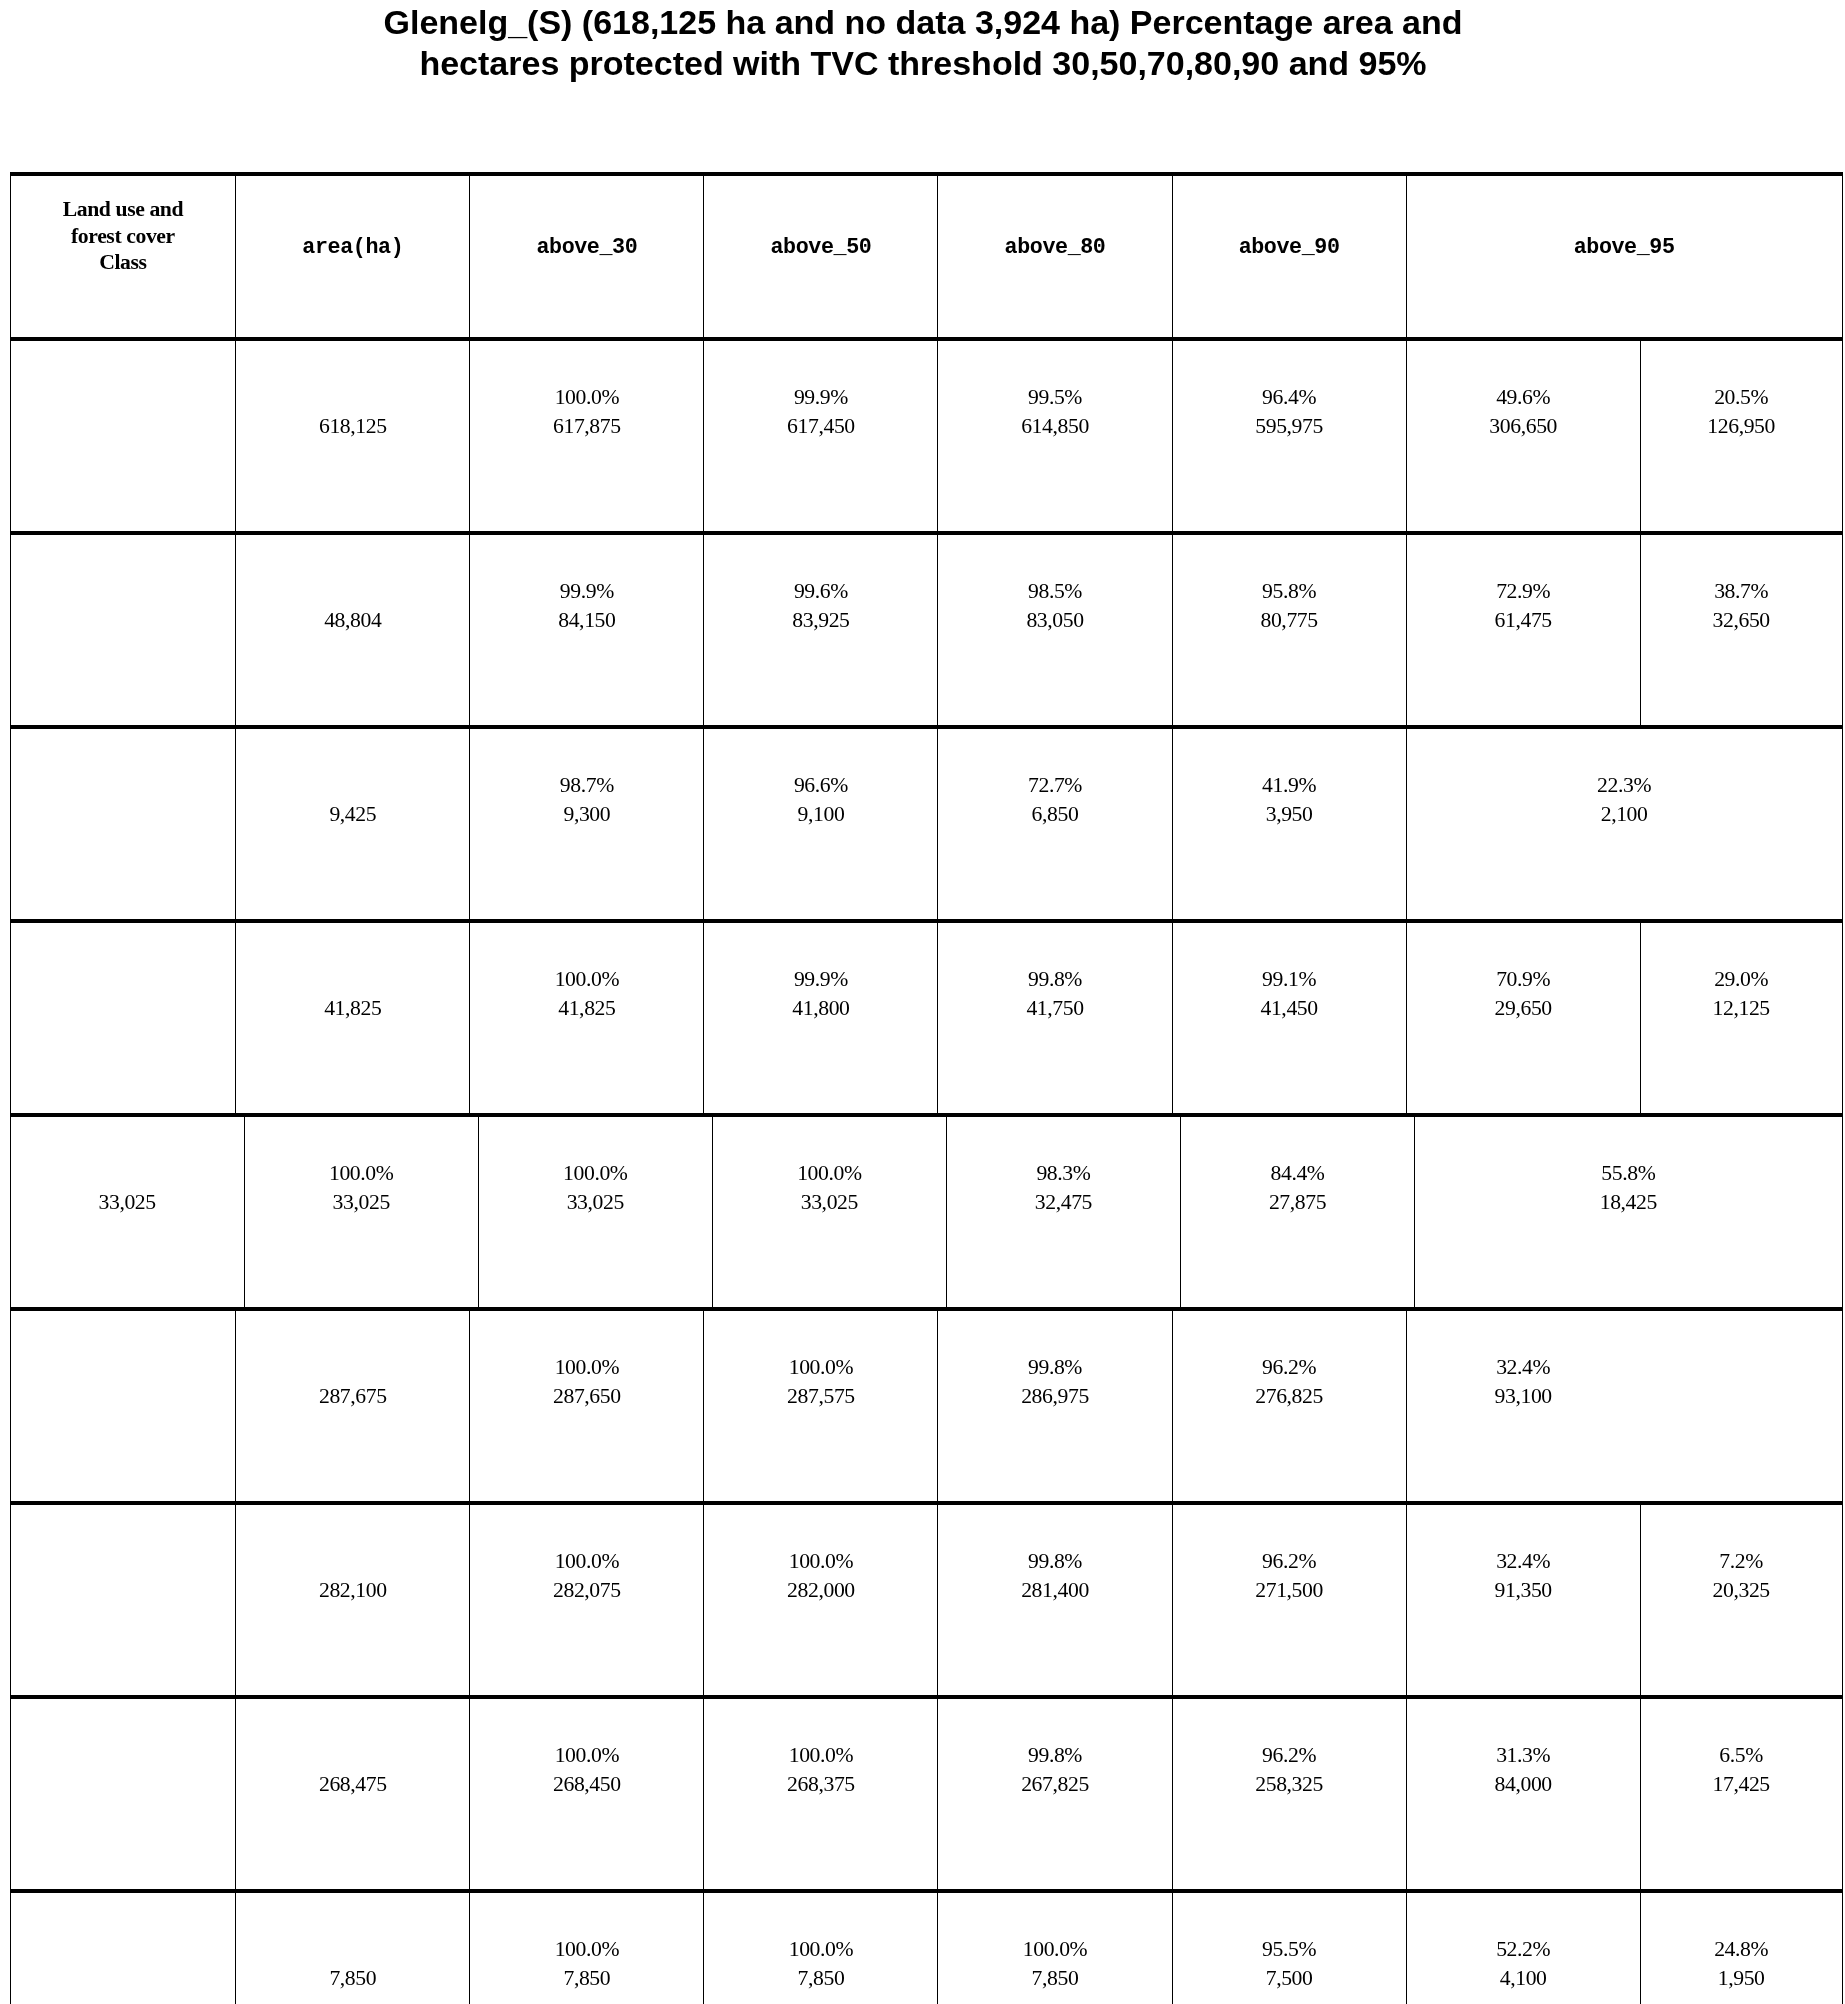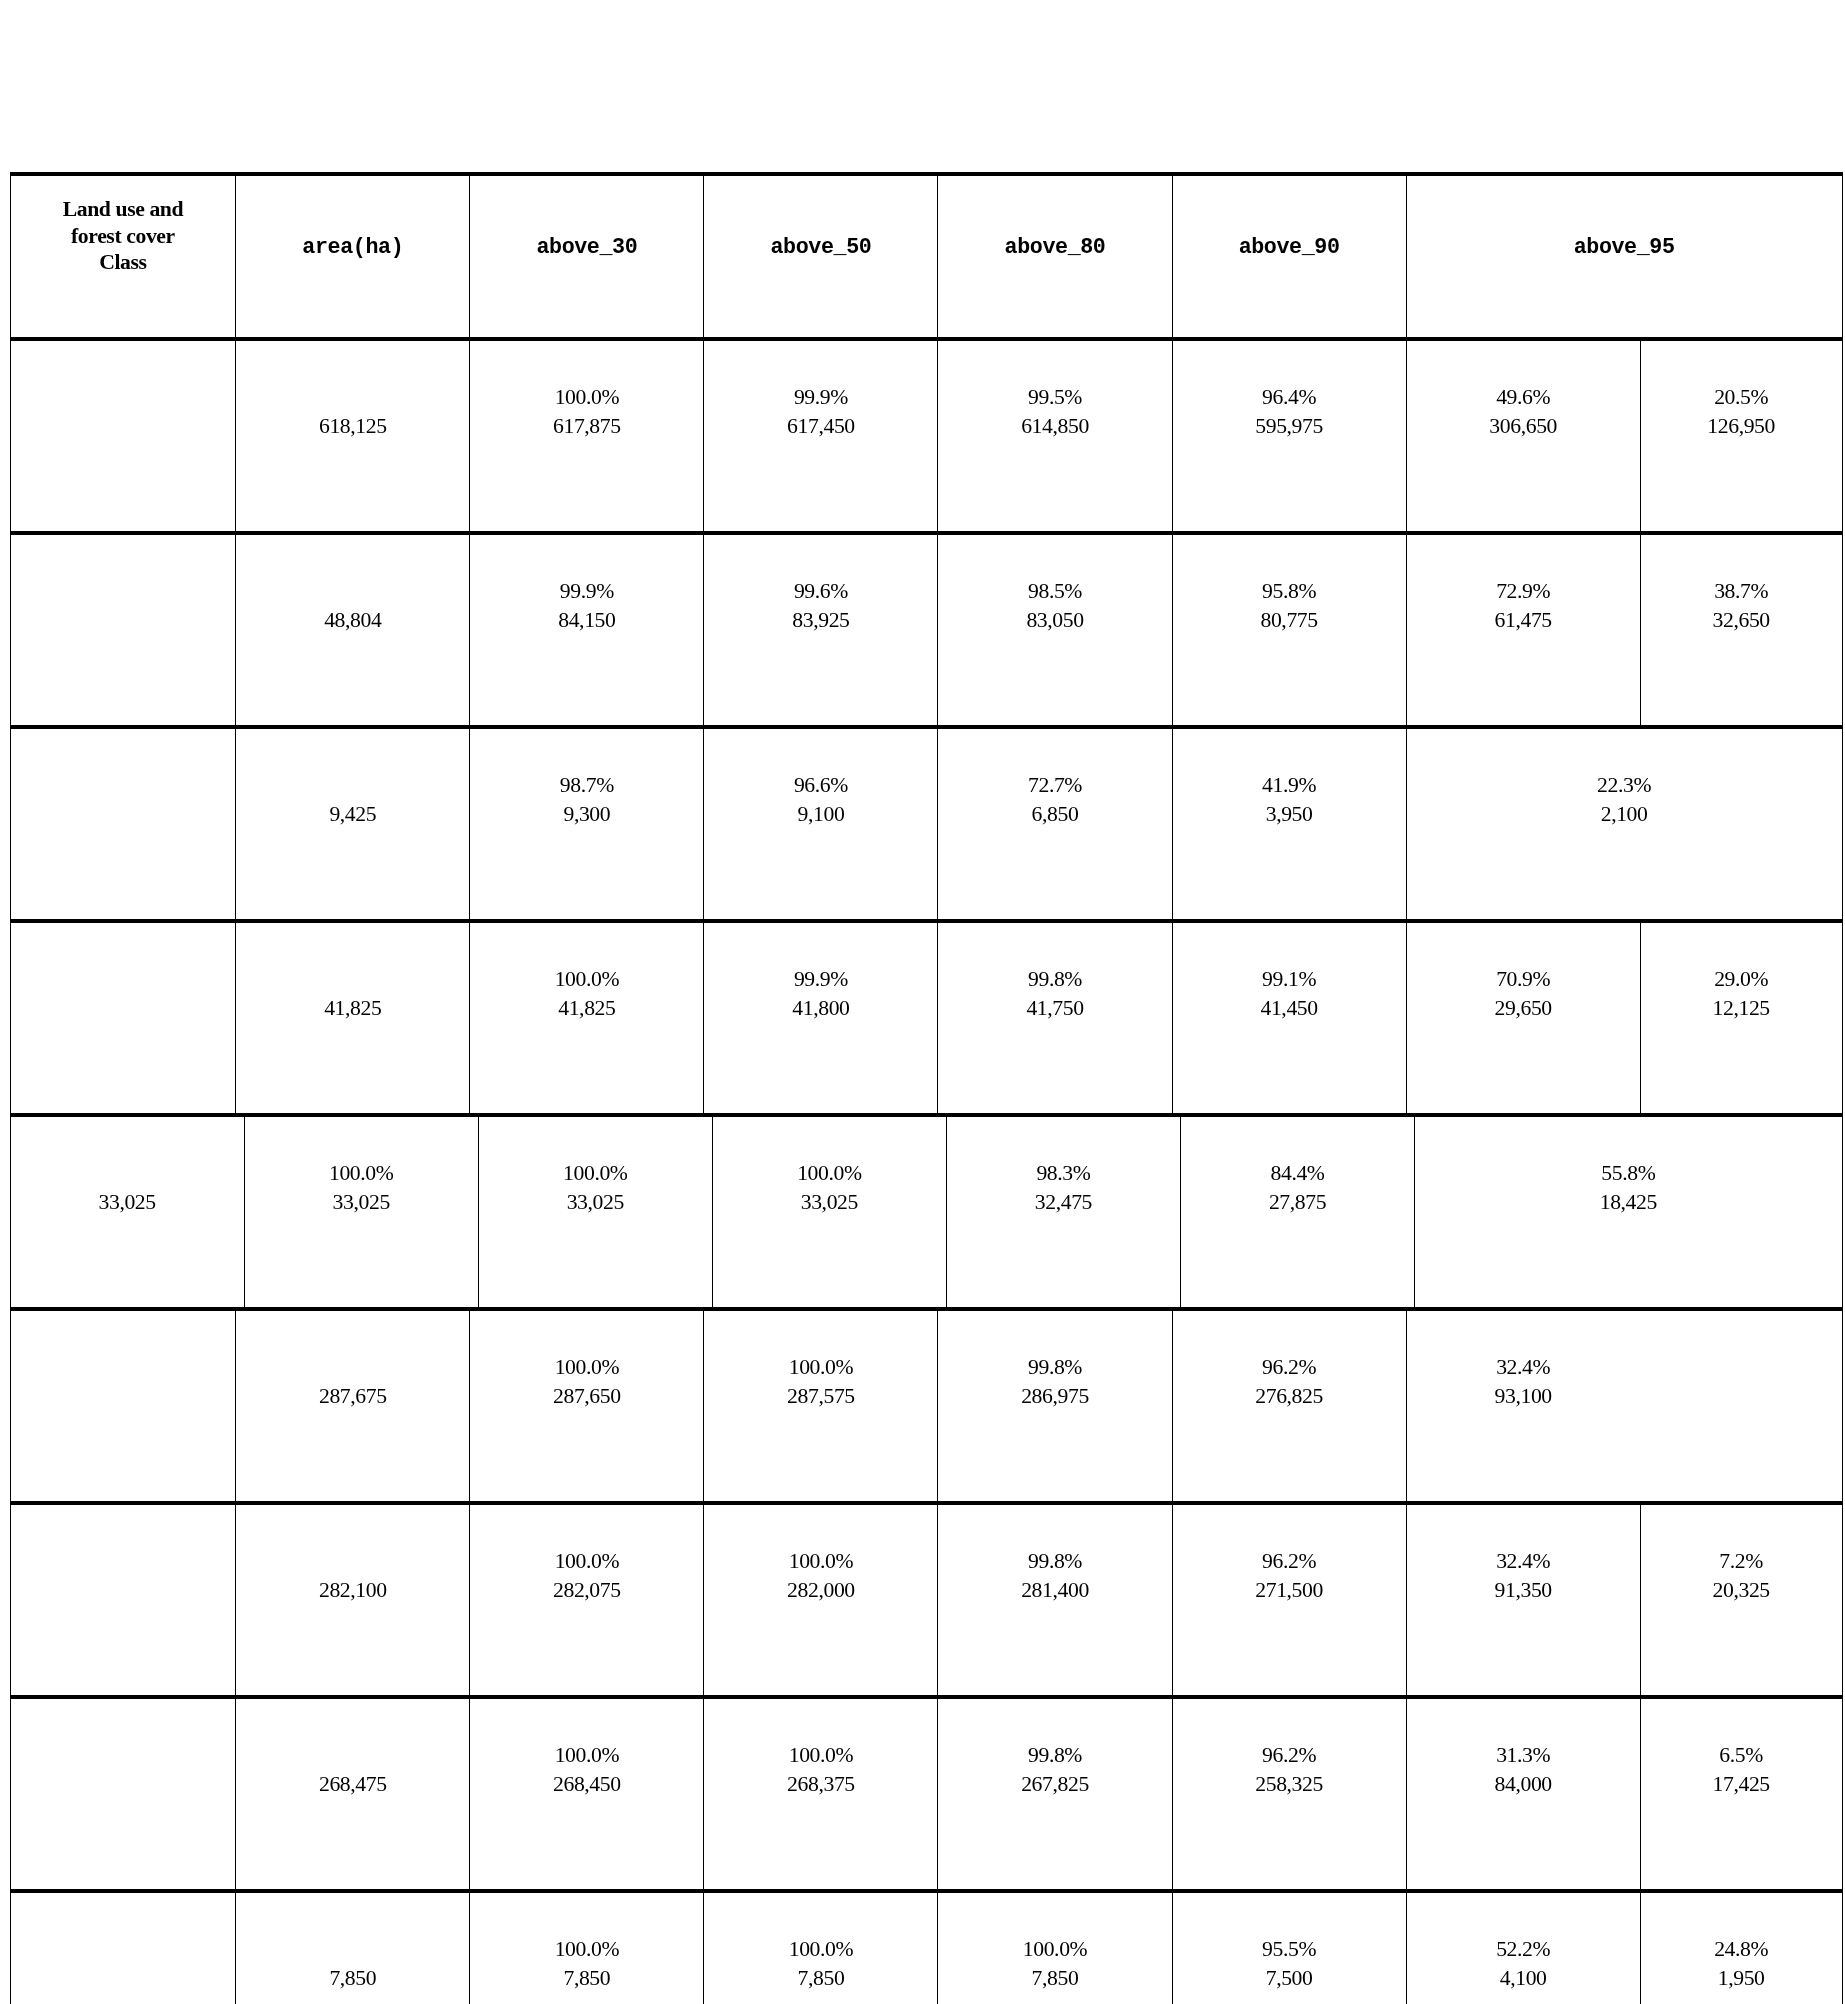--- a/index.html
+++ b/index.html
@@ -36,20 +36,22 @@
   .pct{top:calc(30% - 11.6px);}
   .ha{top:calc(45% - 11.6px);}
   .rowlabel{position:absolute;left:0;right:0;bottom:calc(55% - 11.6px);text-align:center;
             font-weight:bold;font-size:21px;line-height:23px;white-space:pre-line;z-index:-1;}
 </style>
 </head>
 <body>
 
 <div class="page">
 
+  <div class="title">Glenelg_(S) (618,125 ha and no data 3,924 ha) Percentage area and
+hectares protected with TVC threshold 30,50,70,80,90 and 95%</div>
 
   <div class="tbl" id="tbl">
       <div class="trow header">
         <div class="tcell c0">
           <div class="hfirst">Land use and
 forest cover
 Class</div>
         </div>
         <div class="tcell cmid">
           <div class="hcell">area(ha)</div>

